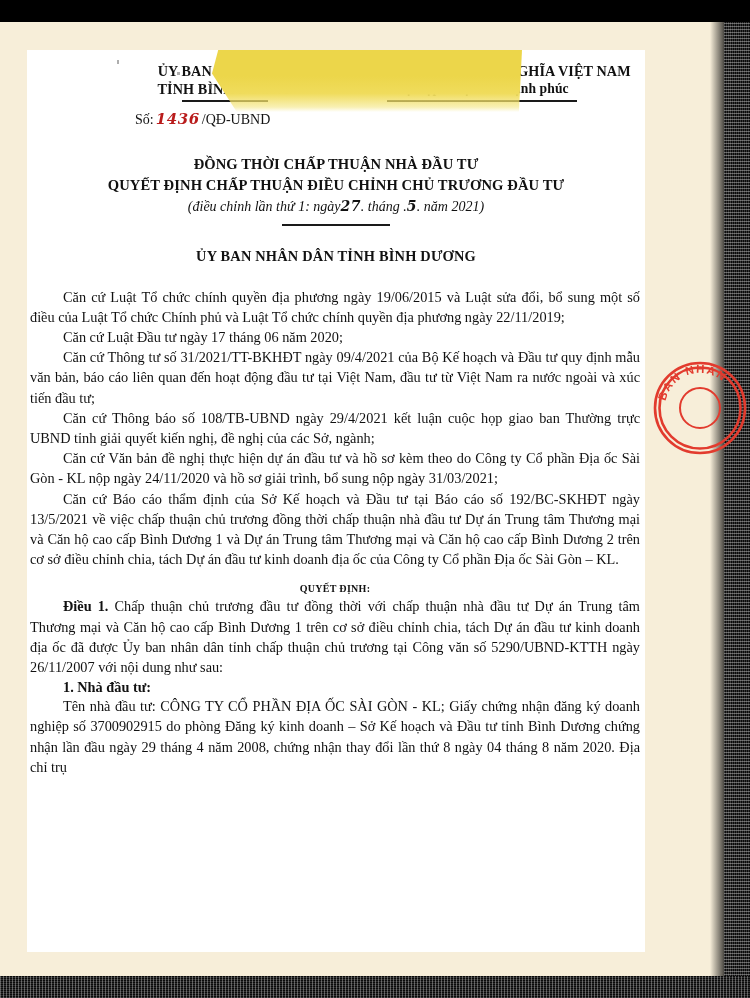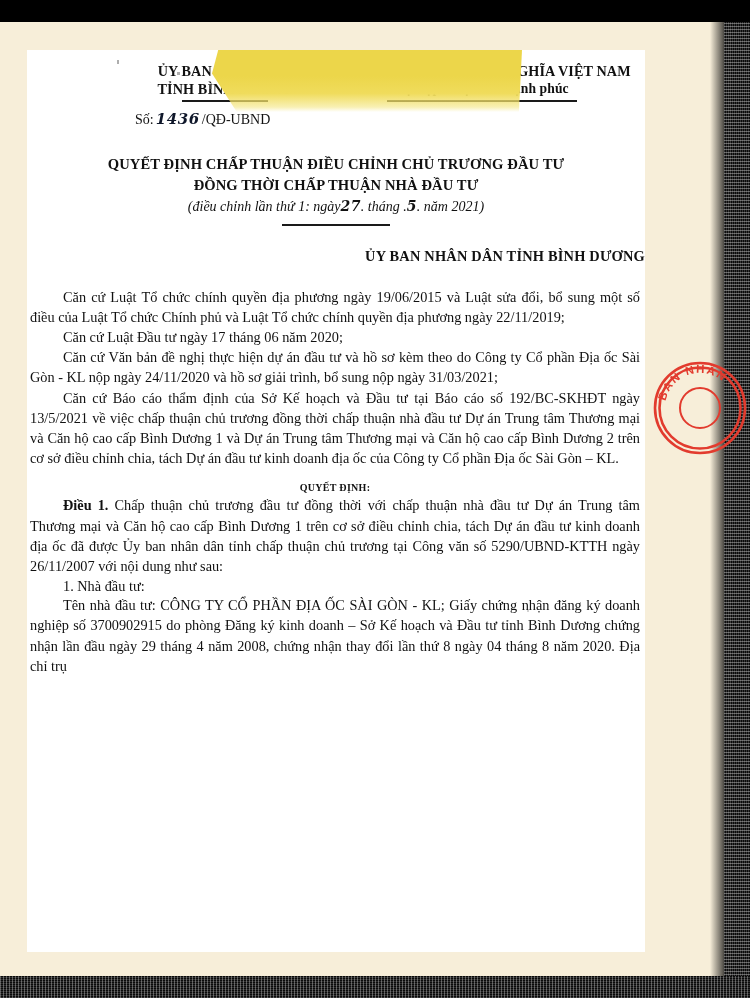--- a/index.html
+++ b/index.html
@@ -147,21 +147,21 @@
     font-size: 14px;
     white-space: nowrap;
   }
   .so-hand {
     font-family: "DejaVu Serif", serif;
     font-style: italic;
     font-weight: bold;
     font-size: 15px;
     letter-spacing: .6px;
     padding: 0 2px;
-    color: #0f172a;
+    color: #b91c1c;
   }
 
   .title-block {
     margin-top: 12px;
     text-align: center;
   }
   .title-main {
     font-weight: bold;
     font-size: 14.6px;
     line-height: 21px;
@@ -179,21 +179,21 @@
   }
   .title-rule {
     width: 108px;
     height: 1.6px;
     background: #1a1a1a;
     margin: 7px auto 0 auto;
   }
 
   .org-name {
     margin-top: 22px;
-    text-align: right;
+    text-align: center;
     font-weight: bold;
     font-size: 14.4px;
     letter-spacing: .2px;
   }
 
   .body {
     margin-top: 22px;
     padding: 0 5px 0 3px;
   }
   p.para {
@@ -206,21 +206,21 @@
   p.para.upright { font-style: normal; }
 
   .deco-center {
     text-align: center;
     font-weight: bold;
     font-size: 10px;
     letter-spacing: .3px;
     margin: 14px 0 2px 0;
   }
   .sec-head {
-    font-weight: normal;
+    font-weight: bold;
     font-size: 14.3px;
     text-indent: 33px;
     margin: 2px 0 0 0;
   }
   .b { font-weight: bold; }
 
   
   #seal {
     position: absolute;
     left: 652px;
@@ -275,34 +275,36 @@
           <div class="head-line sm">Độc lập – Tự do – Hạnh phúc</div>
           <div class="rule w2"></div>
         </div>
 
         <div class="so-line">
           <span>Số:</span><span class="so-hand">1436</span><span>/QĐ-UBND</span>
         </div>
       </div>
 
       <div class="title-block">
+        <div class="title-main">ĐỒNG THỜI CHẤP THUẬN NHÀ ĐẦU TƯ</div>
         <div class="title-main">QUYẾT ĐỊNH CHẤP THUẬN ĐIỀU CHỈNH CHỦ TRƯƠNG ĐẦU TƯ</div>
-        <div class="title-main">ĐỒNG THỜI CHẤP THUẬN NHÀ ĐẦU TƯ</div>
         <div class="title-sub">
           <span>(điều chỉnh lần thứ 1: ngày</span><span class="hand-ins">27</span><span>. tháng .</span><span class="hand-ins">5</span><span>. năm 2021)</span>
         </div>
         <div class="title-rule"></div>
       </div>
 
       <div class="org-name">ỦY BAN NHÂN DÂN TỈNH BÌNH DƯƠNG</div>
 
       <div class="body">
 
         <p class="para">Căn cứ Luật Tổ chức chính quyền địa phương ngày 19/06/2015 và Luật sửa đổi, bổ sung một số điều của Luật Tổ chức Chính phủ và Luật Tổ chức chính quyền địa phương ngày 22/11/2019;</p>
         <p class="para">Căn cứ Luật Đầu tư ngày 17 tháng 06 năm 2020;</p>
+        <p class="para">Căn cứ Thông tư số 31/2021/TT-BKHĐT ngày 09/4/2021 của Bộ Kế hoạch và Đầu tư quy định mẫu văn bản, báo cáo liên quan đến hoạt động đầu tư tại Việt Nam, đầu tư từ Việt Nam ra nước ngoài và xúc tiến đầu tư;</p>
+        <p class="para">Căn cứ Thông báo số 108/TB-UBND ngày 29/4/2021 kết luận cuộc họp giao ban Thường trực UBND tỉnh giải quyết kiến nghị, đề nghị của các Sở, ngành;</p>
         <p class="para">Căn cứ Văn bản đề nghị thực hiện dự án đầu tư và hồ sơ kèm theo do Công ty Cổ phần Địa ốc Sài Gòn - KL nộp ngày 24/11/2020 và hồ sơ giải trình, bổ sung nộp ngày 31/03/2021;</p>
         <p class="para">Căn cứ Báo cáo thẩm định của Sở Kế hoạch và Đầu tư tại Báo cáo số 192/BC-SKHĐT ngày 13/5/2021 về việc chấp thuận chủ trương đồng thời chấp thuận nhà đầu tư Dự án Trung tâm Thương mại và Căn hộ cao cấp Bình Dương 1 và Dự án Trung tâm Thương mại và Căn hộ cao cấp Bình Dương 2 trên cơ sở điều chỉnh chia, tách Dự án đầu tư kinh doanh địa ốc của Công ty Cổ phần Địa ốc Sài Gòn – KL.</p>
 
         <div class="deco-center">QUYẾT ĐỊNH:</div>
 
         <p class="para upright"><span class="b">Điều 1.</span><span> Chấp thuận chủ trương đầu tư đồng thời với chấp thuận nhà đầu tư Dự án Trung tâm Thương mại và Căn hộ cao cấp Bình Dương 1 trên cơ sở điều chỉnh chia, tách Dự án đầu tư kinh doanh địa ốc đã được Ủy ban nhân dân tỉnh chấp thuận chủ trương tại Công văn số 5290/UBND-KTTH ngày 26/11/2007 với nội dung như sau:</span></p>
 
         <div class="sec-head">1. Nhà đầu tư:</div>
 
         <p class="para upright">Tên nhà đầu tư: CÔNG TY CỔ PHẦN ĐỊA ỐC SÀI GÒN - KL; Giấy chứng nhận đăng ký doanh nghiệp số 3700902915 do phòng Đăng ký kinh doanh – Sở Kế hoạch và Đầu tư tỉnh Bình Dương chứng nhận lần đầu ngày 29 tháng 4 năm 2008, chứng nhận thay đổi lần thứ 8 ngày 04 tháng 8 năm 2020. Địa chỉ trụ</p>

